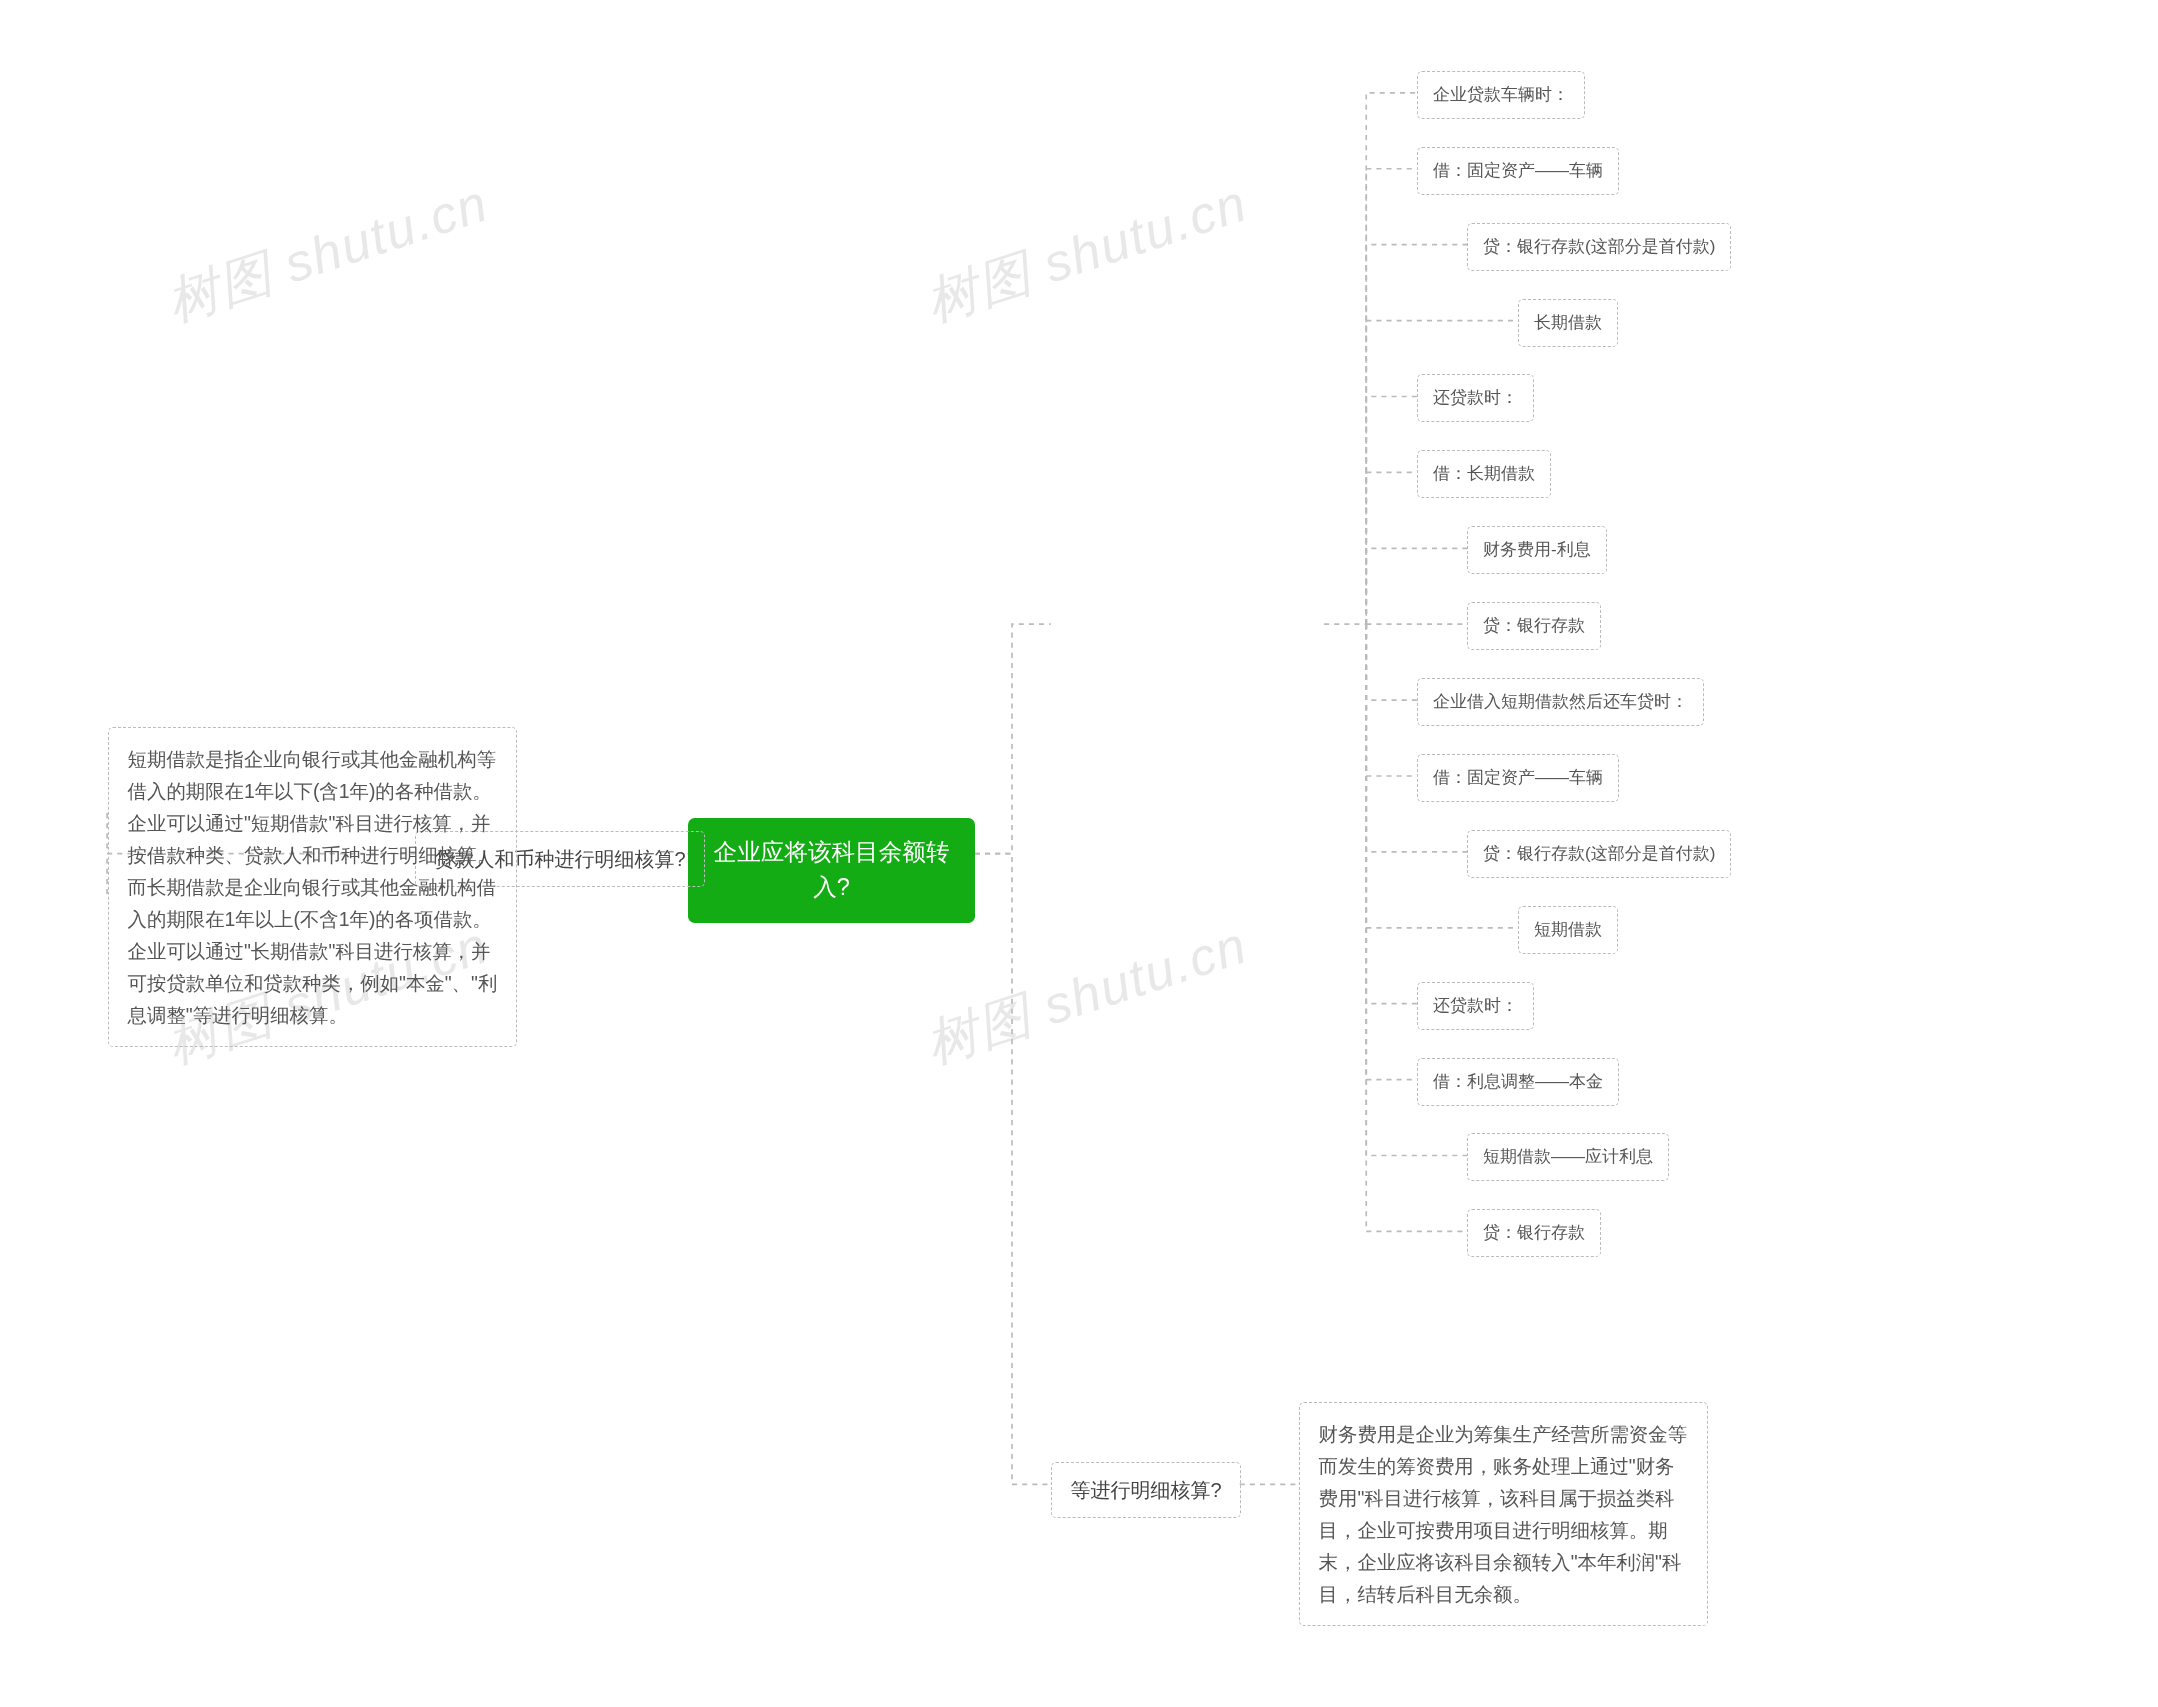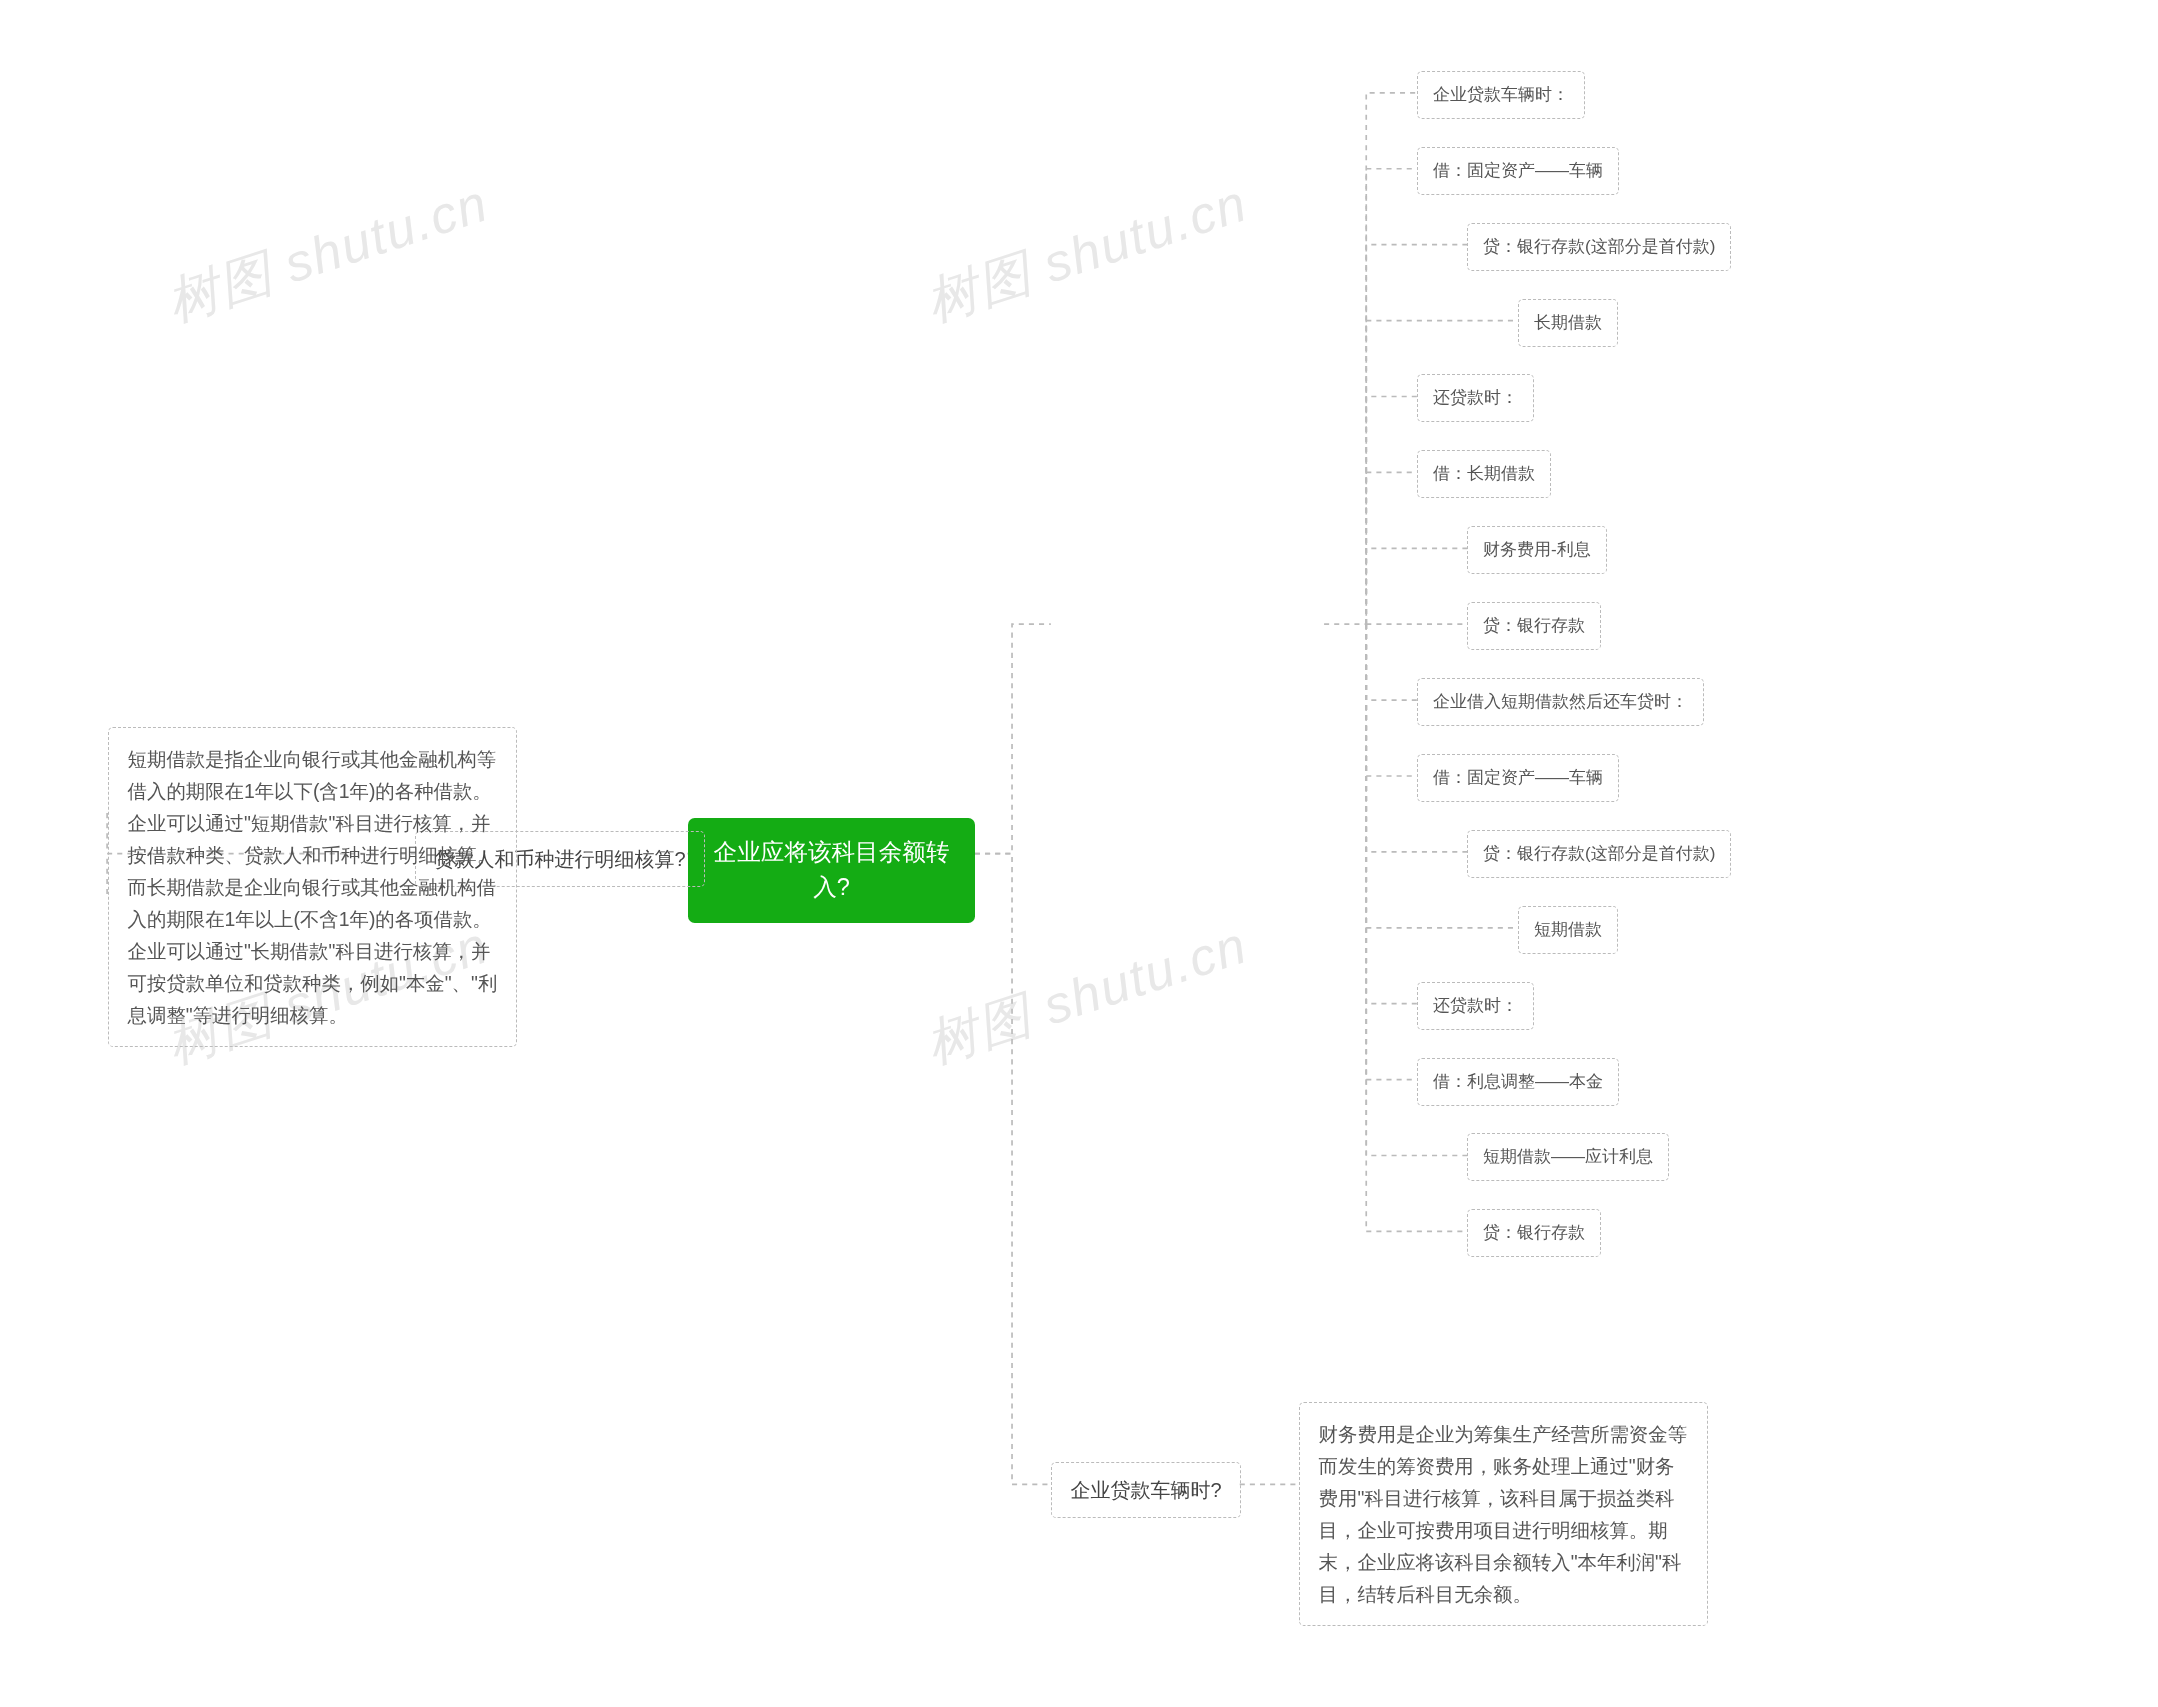--- a/index.html
+++ b/index.html
@@ -141,18 +141,18 @@
   <div class="node leaf" style="left:1467px; top:602px;">贷：银行存款</div>
   <div class="node leaf" style="left:1417px; top:678px;">企业借入短期借款然后还车贷时：</div>
   <div class="node leaf" style="left:1417px; top:754px;">借：固定资产——车辆</div>
   <div class="node leaf" style="left:1467px; top:830px;">贷：银行存款(这部分是首付款)</div>
   <div class="node leaf" style="left:1518px; top:906px;">短期借款</div>
   <div class="node leaf" style="left:1417px; top:982px;">还贷款时：</div>
   <div class="node leaf" style="left:1417px; top:1058px;">借：利息调整——本金</div>
   <div class="node leaf" style="left:1467px; top:1133px;">短期借款——应计利息</div>
   <div class="node leaf" style="left:1467px; top:1209px;">贷：银行存款</div>
 
-  <div class="node branch" style="left:1051px; top:1462px;">企业贷款车辆时?</div>
+  <div class="node branch" style="left:1051px; top:1462px;">等进行明细核算?</div>
 
   <div class="node desc" style="left:1299px; top:1402px;">财务费用是企业为筹集生产经营所需资金等而发生的筹资费用，账务处理上通过"财务费用"科目进行核算，该科目属于损益类科目，企业可按费用项目进行明细核算。期末，企业应将该科目余额转入"本年利润"科目，结转后科目无余额。</div>
 
 </div>
 
 
 </body></html>

